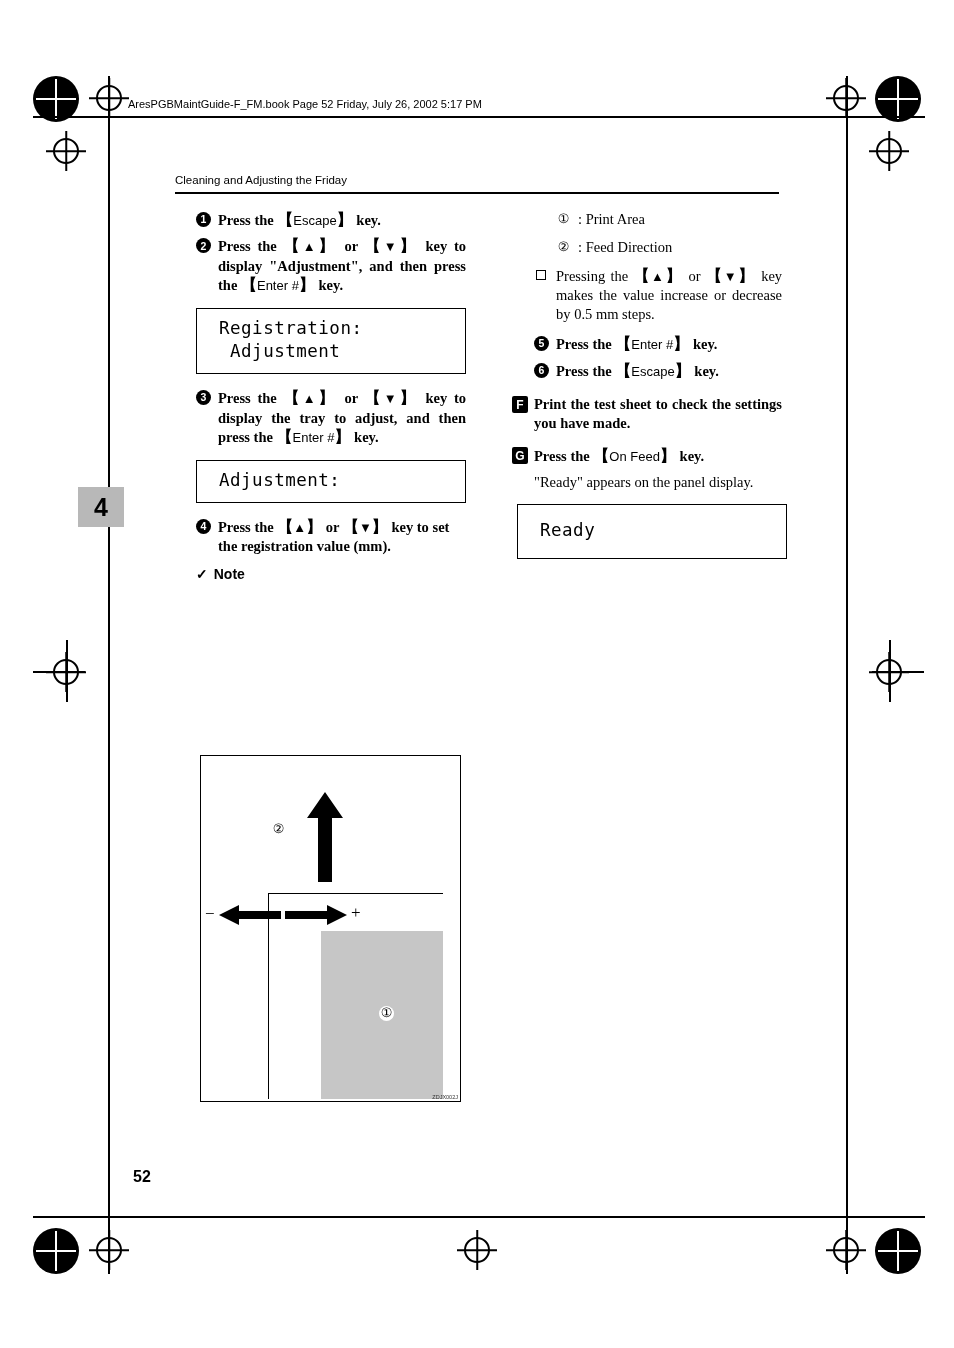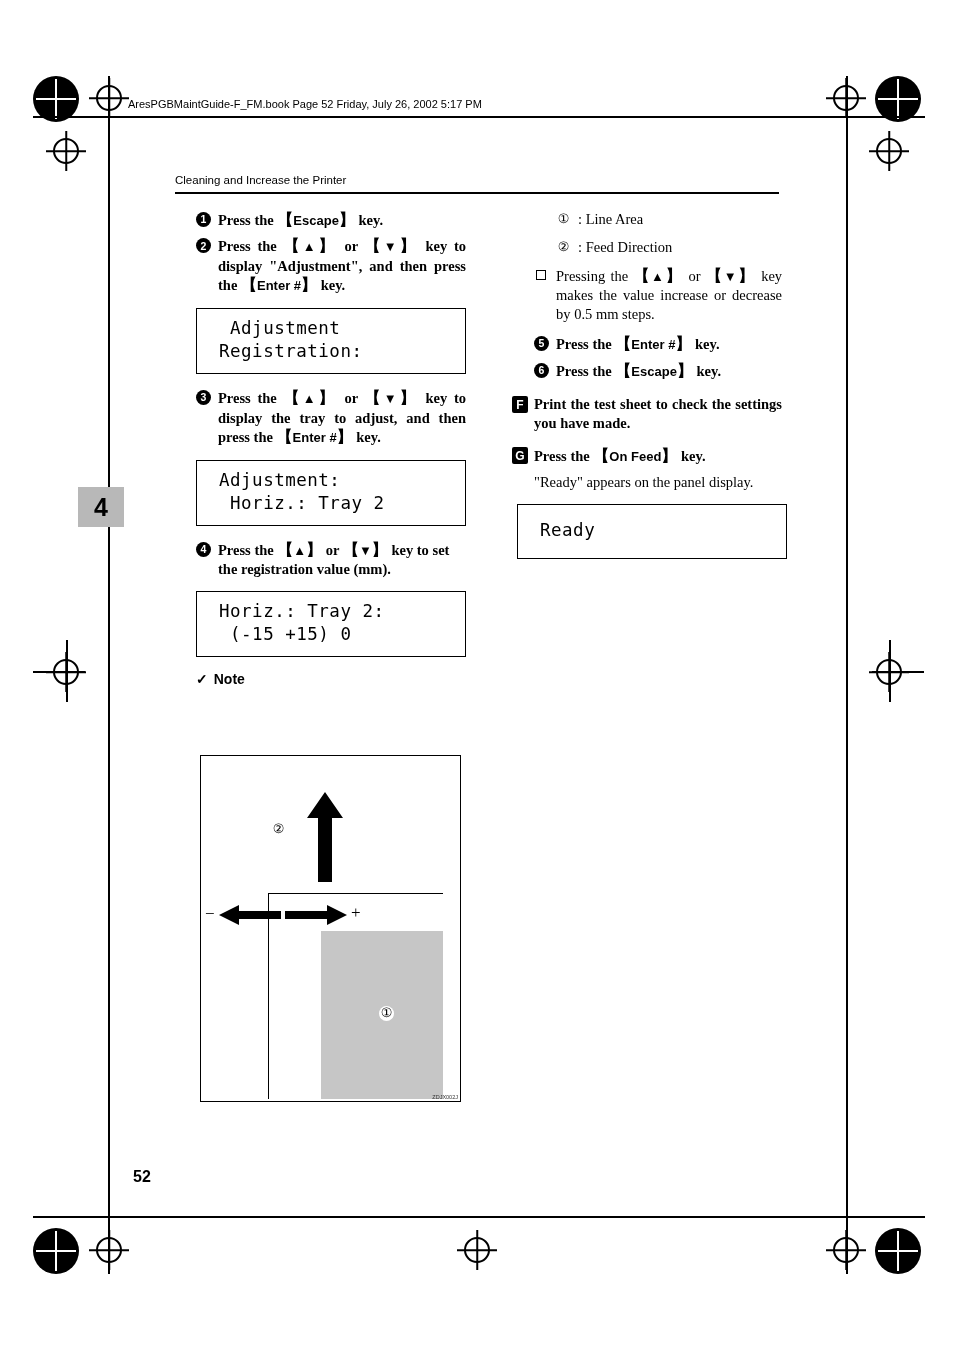--- a/index.html
+++ b/index.html
@@ -86,21 +86,21 @@
   }
   .step .txt {
     font-family:"Liberation Serif", serif;
     font-weight:bold; font-size:14.5px; line-height:1.28;
     color:#000;
     text-align:justify;
   }
   .step .txt.nojust { text-align:left; }
   .key {
     font-family:"Liberation Sans", sans-serif;
-    font-weight:bold; font-size:13px;
+    font-weight:normal; font-size:13px;
     white-space:nowrap;
   }
   .kb { font-family:"Liberation Serif", serif; font-weight:bold; font-size:16px; }
 
   
   .lcd {
     border:1.6px solid #000;
     padding:8px 0 10px 22px;
     margin:12px 0 14px 0;
     font-family:"DejaVu Sans Mono", monospace;
@@ -233,74 +233,69 @@
   <div class="hline" style="left:33px; top:1216px; width:892px;"></div>
   <div class="vline" style="left:108px; top:76px; height:1198px;"></div>
   <div class="vline" style="left:846px; top:76px; height:1198px;"></div>
   <div class="hline" style="left:33px; top:671px; width:52px;"></div>
   <div class="hline" style="left:872px; top:671px; width:52px;"></div>
   <div class="vline" style="left:66px; top:640px; height:62px;"></div>
   <div class="vline" style="left:889px; top:640px; height:62px;"></div>
 
   <div class="bookline">AresPGBMaintGuide-F_FM.book  Page 52  Friday, July 26, 2002  5:17 PM</div>
 
-  <div class="runhead">Cleaning and Increase the Printer</div>
+  <div class="runhead">Cleaning and Adjusting the Friday</div>
   <div class="runrule"></div>
 
   <div class="chaptab">4</div>
 
   <div class="col-left">
 
     <div class="step">
       <span class="num">1</span>
       <div class="txt nojust">Press the <span class="kb">【</span><span class="key">Escape</span><span class="kb">】</span> key.</div>
     </div>
 
     <div class="step">
       <span class="num">2</span>
       <div class="txt">Press the <span class="kb">【</span><span class="key">▲</span><span class="kb">】</span> or <span class="kb">【</span><span class="key">▼</span><span class="kb">】</span> key to display "Adjustment", and then press the <span class="kb">【</span><span class="key">Enter #</span><span class="kb">】</span> key.</div>
     </div>
 
     <div class="lcd">
+      <div>Registration:</div>
       <div> Adjustment</div>
-      <div>Registration:</div>
     </div>
 
     <div class="step">
       <span class="num">3</span>
       <div class="txt">Press the <span class="kb">【</span><span class="key">▲</span><span class="kb">】</span> or <span class="kb">【</span><span class="key">▼</span><span class="kb">】</span> key to display the tray to adjust, and then press the <span class="kb">【</span><span class="key">Enter #</span><span class="kb">】</span> key.</div>
     </div>
 
     <div class="lcd">
       <div>Adjustment:</div>
-      <div> Horiz.: Tray 2</div>
     </div>
 
     <div class="step">
       <span class="num">4</span>
       <div class="txt nojust">Press the <span class="kb">【</span><span class="key">▲</span><span class="kb">】</span> or <span class="kb">【</span><span class="key">▼</span><span class="kb">】</span> key to set the registration value (mm).</div>
     </div>
 
-    <div class="lcd">
-      <div>Horiz.: Tray 2:</div>
-      <div> (-15 +15) 0</div>
-    </div>
 
     <div class="note-head">
       <span class="pen">✓</span>
       <span class="lbl">Note</span>
     </div>
 
   </div>
 
   <div class="col-right">
 
     <div class="cirline" style="padding-left:44px;">
       <span class="cnum" style="border:none; font-size:13px;">①</span>
-      <span>: Line Area</span>
+      <span>: Print Area</span>
     </div>
     <div class="cirline" style="padding-left:44px;">
       <span class="cnum" style="border:none; font-size:13px;">②</span>
       <span>: Feed Direction</span>
     </div>
 
     <div class="bullet-item" style="padding-left:44px; margin-bottom:10px;">
       <span class="bl" style="left:24px;"></span>
       <span>Pressing the <span class="kb">【</span><span class="key">▲</span><span class="kb">】</span> or <span class="kb">【</span><span class="key">▼</span><span class="kb">】</span> key makes the value increase or decrease by 0.5 mm steps.</span>
     </div>

